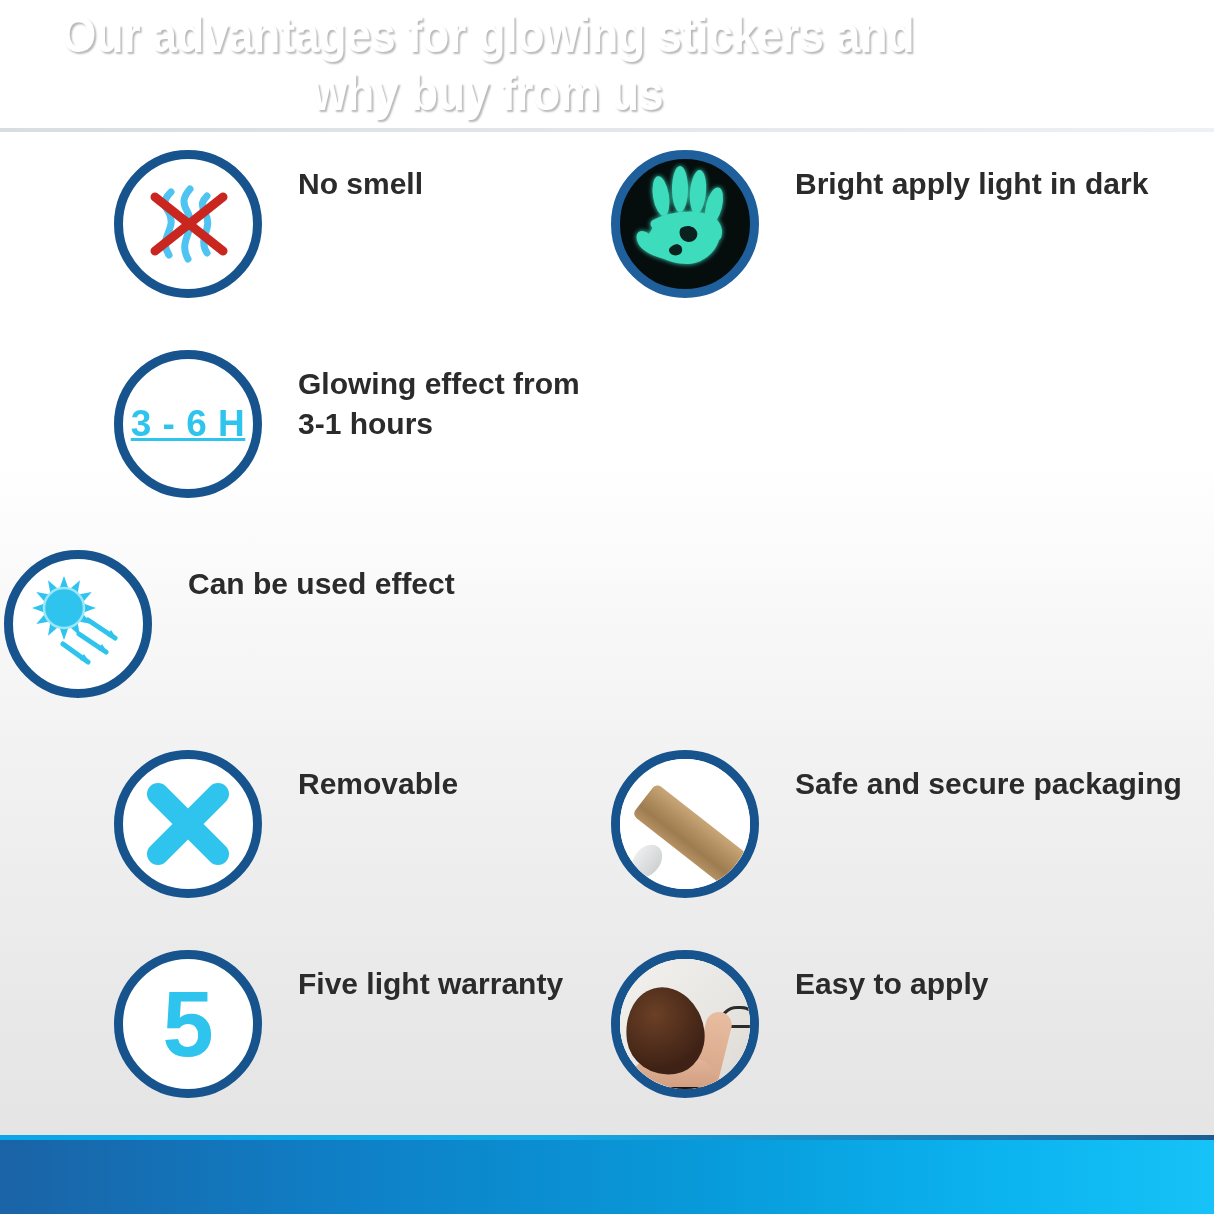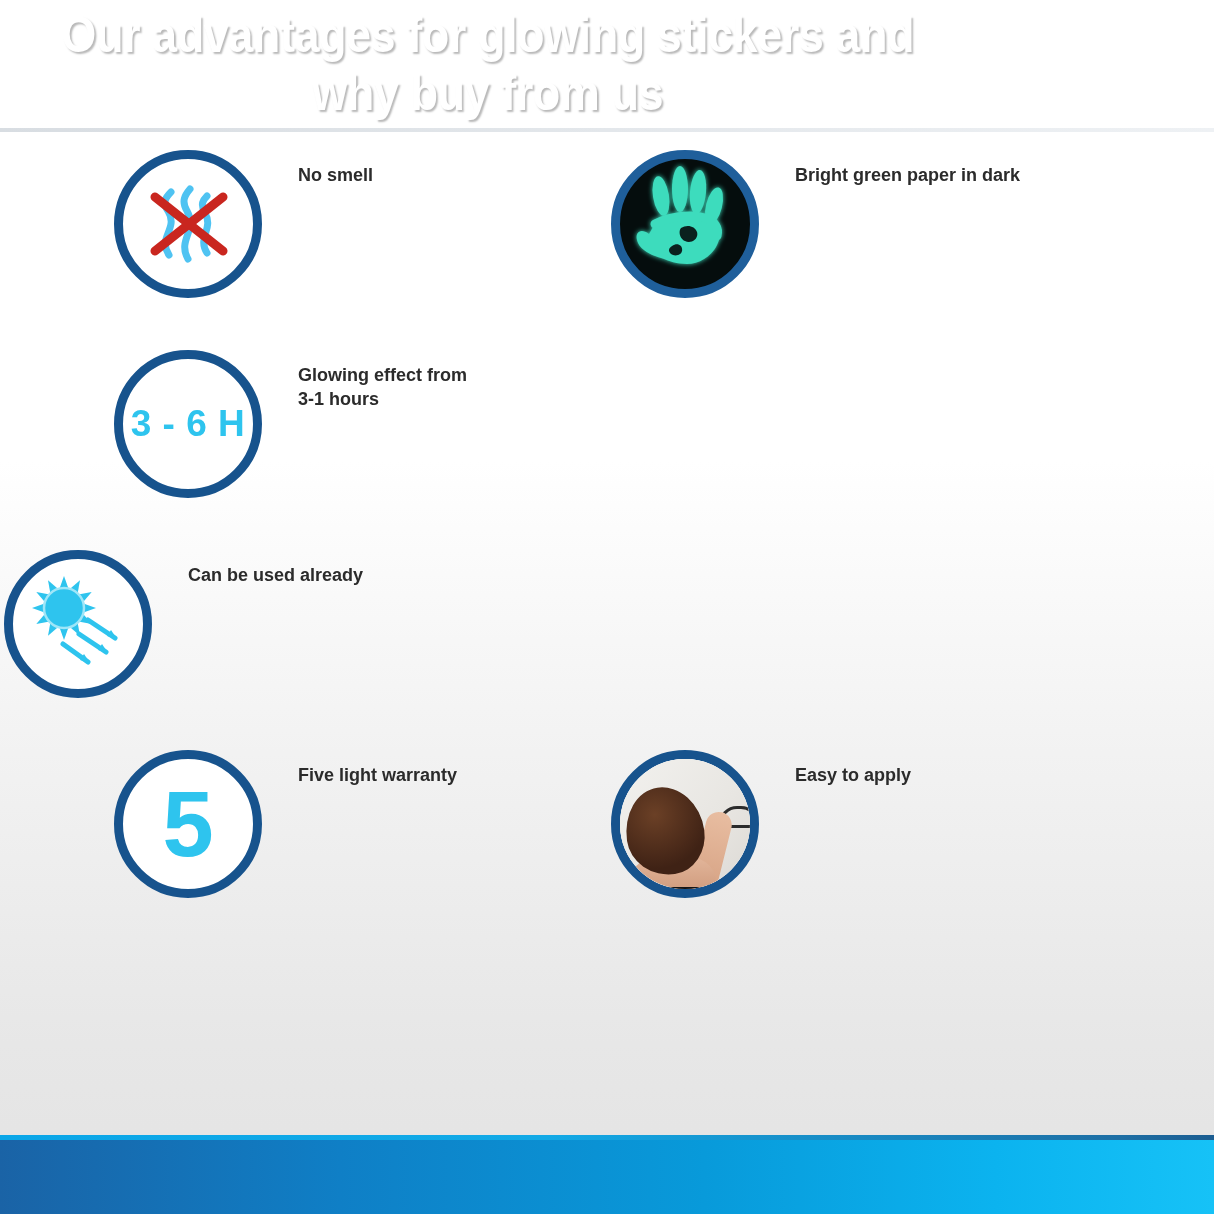--- a/index.html
+++ b/index.html
@@ -99,21 +99,21 @@
     background: #050d0d;
     overflow: hidden;
   }
 
   .label {
     margin-left: 36px;
     margin-top: 28px;
     color: #2b2b2b;
     font-family: "Liberation Sans", sans-serif;
     font-weight: bold;
-    font-size: 18px;
+    font-size: 30px;
     line-height: 1.32;
     max-width: 430px;
     white-space: pre-line;
   }
 
   .badge-inner {
     position: absolute;
     inset: 0;
     display: flex;
     align-items: center;
@@ -124,20 +124,21 @@
   .icon-svg { display: block; }
 
   
   .hours-text {
     color: #2ec4ee;
     font-family: "Liberation Sans", sans-serif;
     font-weight: bold;
     font-size: 37px;
     letter-spacing: 0.5px;
     white-space: nowrap;
+    text-decoration: underline;
   }
   .num-text {
     color: #2ec4ee;
     font-family: "Liberation Sans", sans-serif;
     font-weight: bold;
     font-size: 92px;
     line-height: 1;
   }
 
   
@@ -314,21 +315,21 @@
                          C76 102, 90 92, 94 78 C98 64, 90 54, 78 52 C62 49, 44 52, 32 58 Z"></path>
                 <path d="M30 62 C46 54, 66 52, 80 56 C90 59, 94 66, 92 74" fill="none" stroke="#3ddcbd" stroke-width="9" stroke-linecap="round"></path>
               </g>
               <g fill="#061111" opacity="0.92">
                 <path d="M56 66 C62 62, 70 64, 72 70 C74 77, 66 82, 60 79 C55 77, 53 70, 56 66 Z"></path>
                 <path d="M47 84 C53 80, 58 84, 57 89 C56 94, 48 95, 45 91 C43 88, 44 86, 47 84 Z"></path>
               </g>
             </svg>
           </div>
         </div>
-        <div class="label">Bright green paper in dark</div>
+        <div class="label">Bright apply light in dark</div>
       </div>
     </div>
 
     <div class="row">
       <div class="cell left">
         <div class="badge ring">
           <div class="badge-inner">
             <span class="hours-text">3 - 6 H</span>
           </div>
         </div>
@@ -367,24 +368,49 @@
                 <line x1="66" y1="52" x2="93" y2="70"></line>
                 <polygon points="95,71 85,68 89,62" fill="#2ec4ee" stroke="none"></polygon>
                 <line x1="57" y1="66" x2="84" y2="84"></line>
                 <polygon points="86,85 76,82 80,76" fill="#2ec4ee" stroke="none"></polygon>
                 <line x1="41" y1="76" x2="66" y2="94"></line>
                 <polygon points="68,95 58,92 62,86" fill="#2ec4ee" stroke="none"></polygon>
               </g>
             </svg>
           </div>
         </div>
-        <div class="label">Can be used already</div>
+        <div class="label">Can be used effect</div>
       </div>
     </div>
 
+    <div class="row">
+      <div class="cell left">
+        <div class="badge ring">
+          <div class="badge-inner">
+            <svg width="100" height="100" viewBox="0 0 100 100">
+              <g stroke="#2ec4ee" stroke-width="22" stroke-linecap="round">
+                <line x1="20" y1="20" x2="80" y2="80"></line>
+                <line x1="80" y1="20" x2="20" y2="80"></line>
+              </g>
+            </svg>
+          </div>
+        </div>
+        <div class="label">Removable</div>
+      </div>
+
+      <div class="cell right">
+        <div class="badge photo">
+          <div class="photo-tube">
+            <div class="tube-body"></div>
+            <div class="tube-cap"></div>
+          </div>
+        </div>
+        <div class="label">Safe and secure packaging</div>
+      </div>
+    </div>
 
     <div class="row">
       <div class="cell left">
         <div class="badge ring">
           <div class="badge-inner">
             <span class="num-text">5</span>
           </div>
         </div>
         <div class="label">Five light warranty</div>
       </div>

